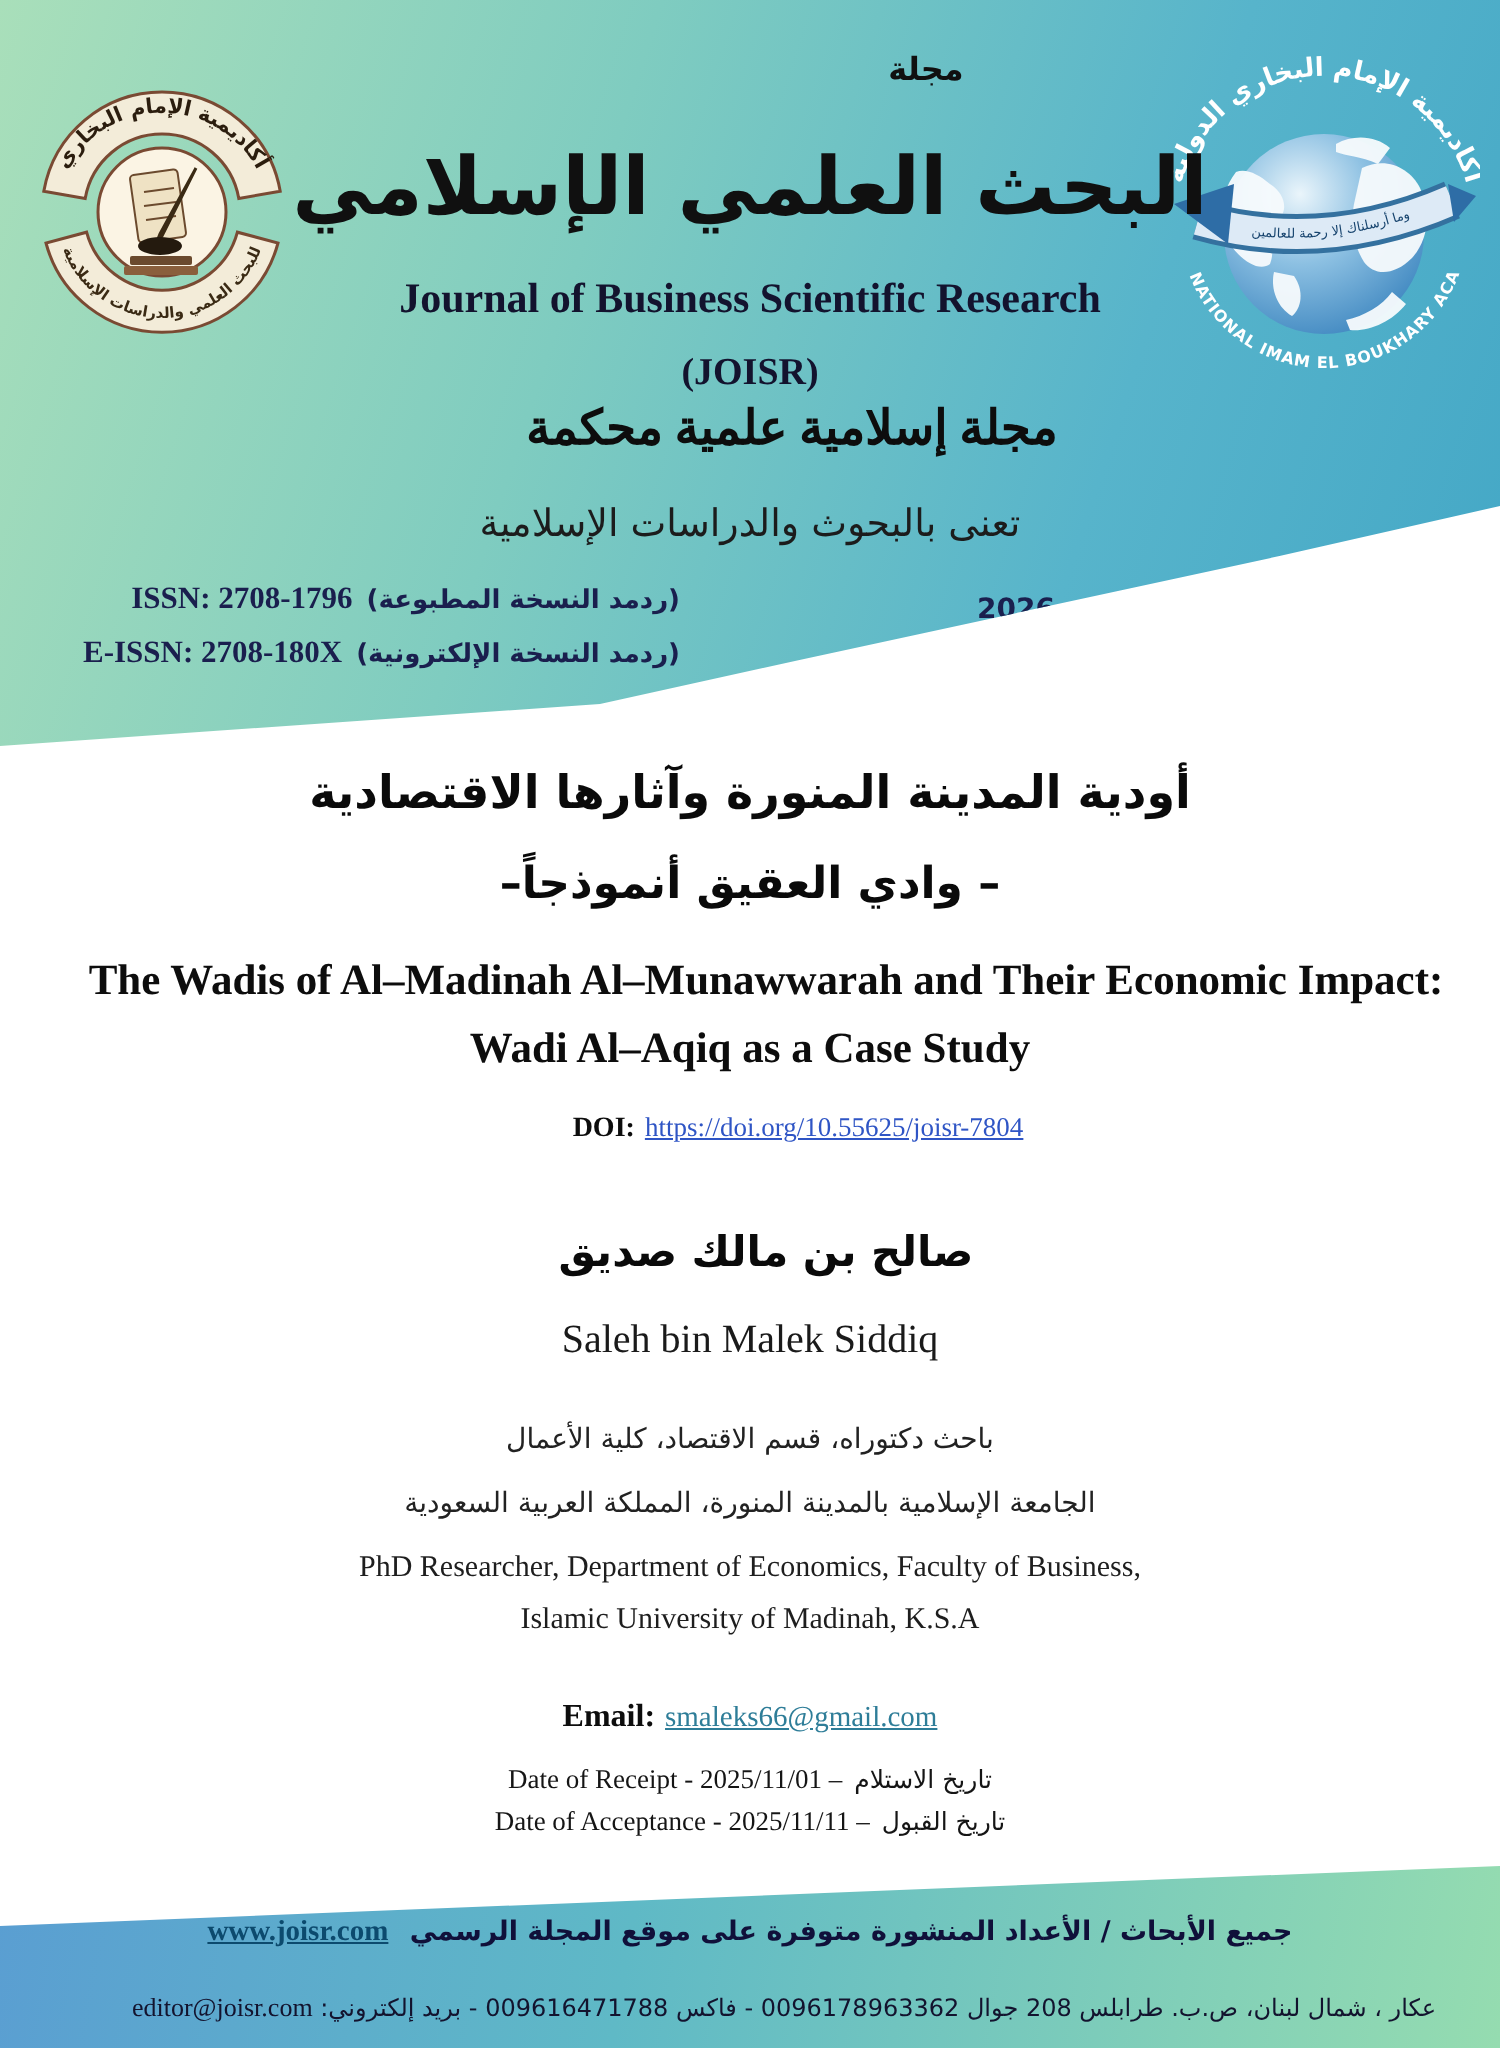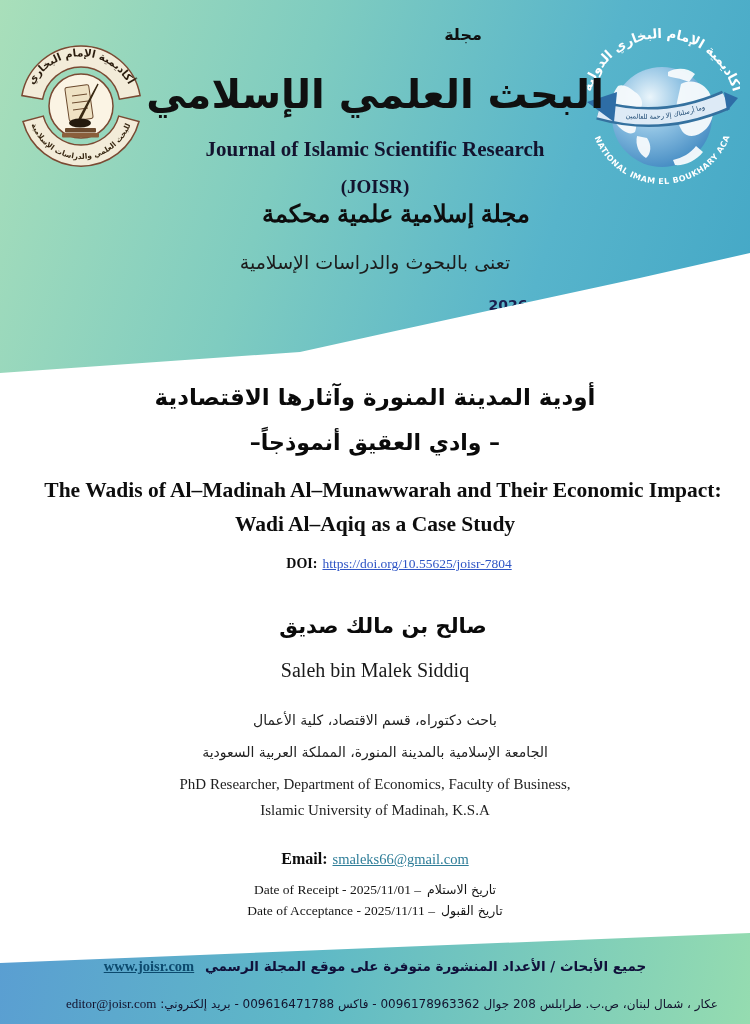--- a/index.html
+++ b/index.html
@@ -14,21 +14,21 @@
   .callig{position:absolute;top:26px;left:0;right:0;text-align:center;color:#101010;}
   .callig-small{font-family:"DejaVu Sans",sans-serif;font-size:16px;font-weight:700;
     transform:translateX(88px);line-height:18px;}
   .callig-main{font-family:"DejaVu Sans",sans-serif;font-size:40px;font-weight:700;
     line-height:52px;letter-spacing:-1px;margin-top:24px;}
   .jname{position:absolute;top:137px;left:0;right:0;text-align:center;
     font-size:21px;font-weight:700;color:#13132e;}
   .jabbr{position:absolute;top:176px;left:0;right:0;text-align:center;
     font-size:19px;font-weight:700;color:#13132e;}
   .jtag{position:absolute;top:200px;left:0;right:0;text-align:center;
-    font-family:Liberation Sans, sans-serif;font-size:24px;font-weight:700;color:#0d0d0d;padding-left:42px;}
+    font-family:Liberation Serif, serif;font-size:24px;font-weight:700;color:#0d0d0d;padding-left:42px;}
   .jsub{position:absolute;top:251px;left:0;right:0;text-align:center;
     font-family:"DejaVu Sans",sans-serif;font-size:19px;font-weight:500;color:#1c1c1c;}
   .issn-block{position:absolute;top:291px;left:0;width:340px;color:#1a1f4e;}
   .issn-line{display:flex;justify-content:flex-end;align-items:baseline;gap:7px;margin-bottom:9px;}
   .issn-latin{font-size:15.5px;font-weight:700;}
   .issn-ar{font-family:"DejaVu Sans",sans-serif;font-size:13px;font-weight:700;}
   .issue-block{position:absolute;top:295px;right:4px;width:270px;text-align:center;color:#1a1f4e;}
   .issue-ar{font-family:"DejaVu Sans",sans-serif;font-size:14px;font-weight:700;line-height:20px;}
   .issue-en{font-size:15.5px;font-weight:700;line-height:21px;}
   .pages-row{display:flex;justify-content:center;gap:36px;align-items:baseline;}
@@ -144,25 +144,35 @@
       <text font-family="DejaVu Sans, sans-serif" font-size="8" font-weight="700" letter-spacing="0.5" fill="#ffffff">
         <textPath href="#r-arc-bottom" startOffset="50%" text-anchor="middle">INTERNATIONAL IMAM EL BOUKHARY ACADEMY</textPath>
       </text>
     </svg>
 
     <div class="callig">
       <div class="callig-small" dir="rtl">مجلة</div>
       <div class="callig-main" dir="rtl">البحث العلمي الإسلامي</div>
     </div>
 
-    <div class="jname">Journal of Islamic Scientific Research</div>
+    <div class="jname">Journal of Business Scientific Research</div>
     <div class="jabbr">(JOISR)</div>
     <div class="jtag" dir="rtl">مجلة إسلامية علمية محكمة</div>
     <div class="jsub" dir="rtl">تعنى بالبحوث والدراسات الإسلامية</div>
 
+    <div class="issn-block">
+      <div class="issn-line">
+        <span class="issn-latin">ISSN: 2708-1796</span>
+        <span class="issn-ar" dir="rtl">(ردمد النسخة المطبوعة)</span>
+      </div>
+      <div class="issn-line">
+        <span class="issn-latin">E-ISSN: 2708-180X</span>
+        <span class="issn-ar" dir="rtl">(ردمد النسخة الإلكترونية)</span>
+      </div>
+    </div>
 
     <div class="issue-block">
       <div class="issue-ar" dir="rtl">المجلد 23 – العدد 78 – فبراير 2026</div>
       <div class="issue-en">Volume 23 – issue 78 – February 2026</div>
       <div class="pages-row">
         <span class="pages-en">Pages 97 - 144</span>
         <span class="pages-ar" dir="rtl">الصفحات 97 - 144</span>
       </div>
     </div>
   </div>

